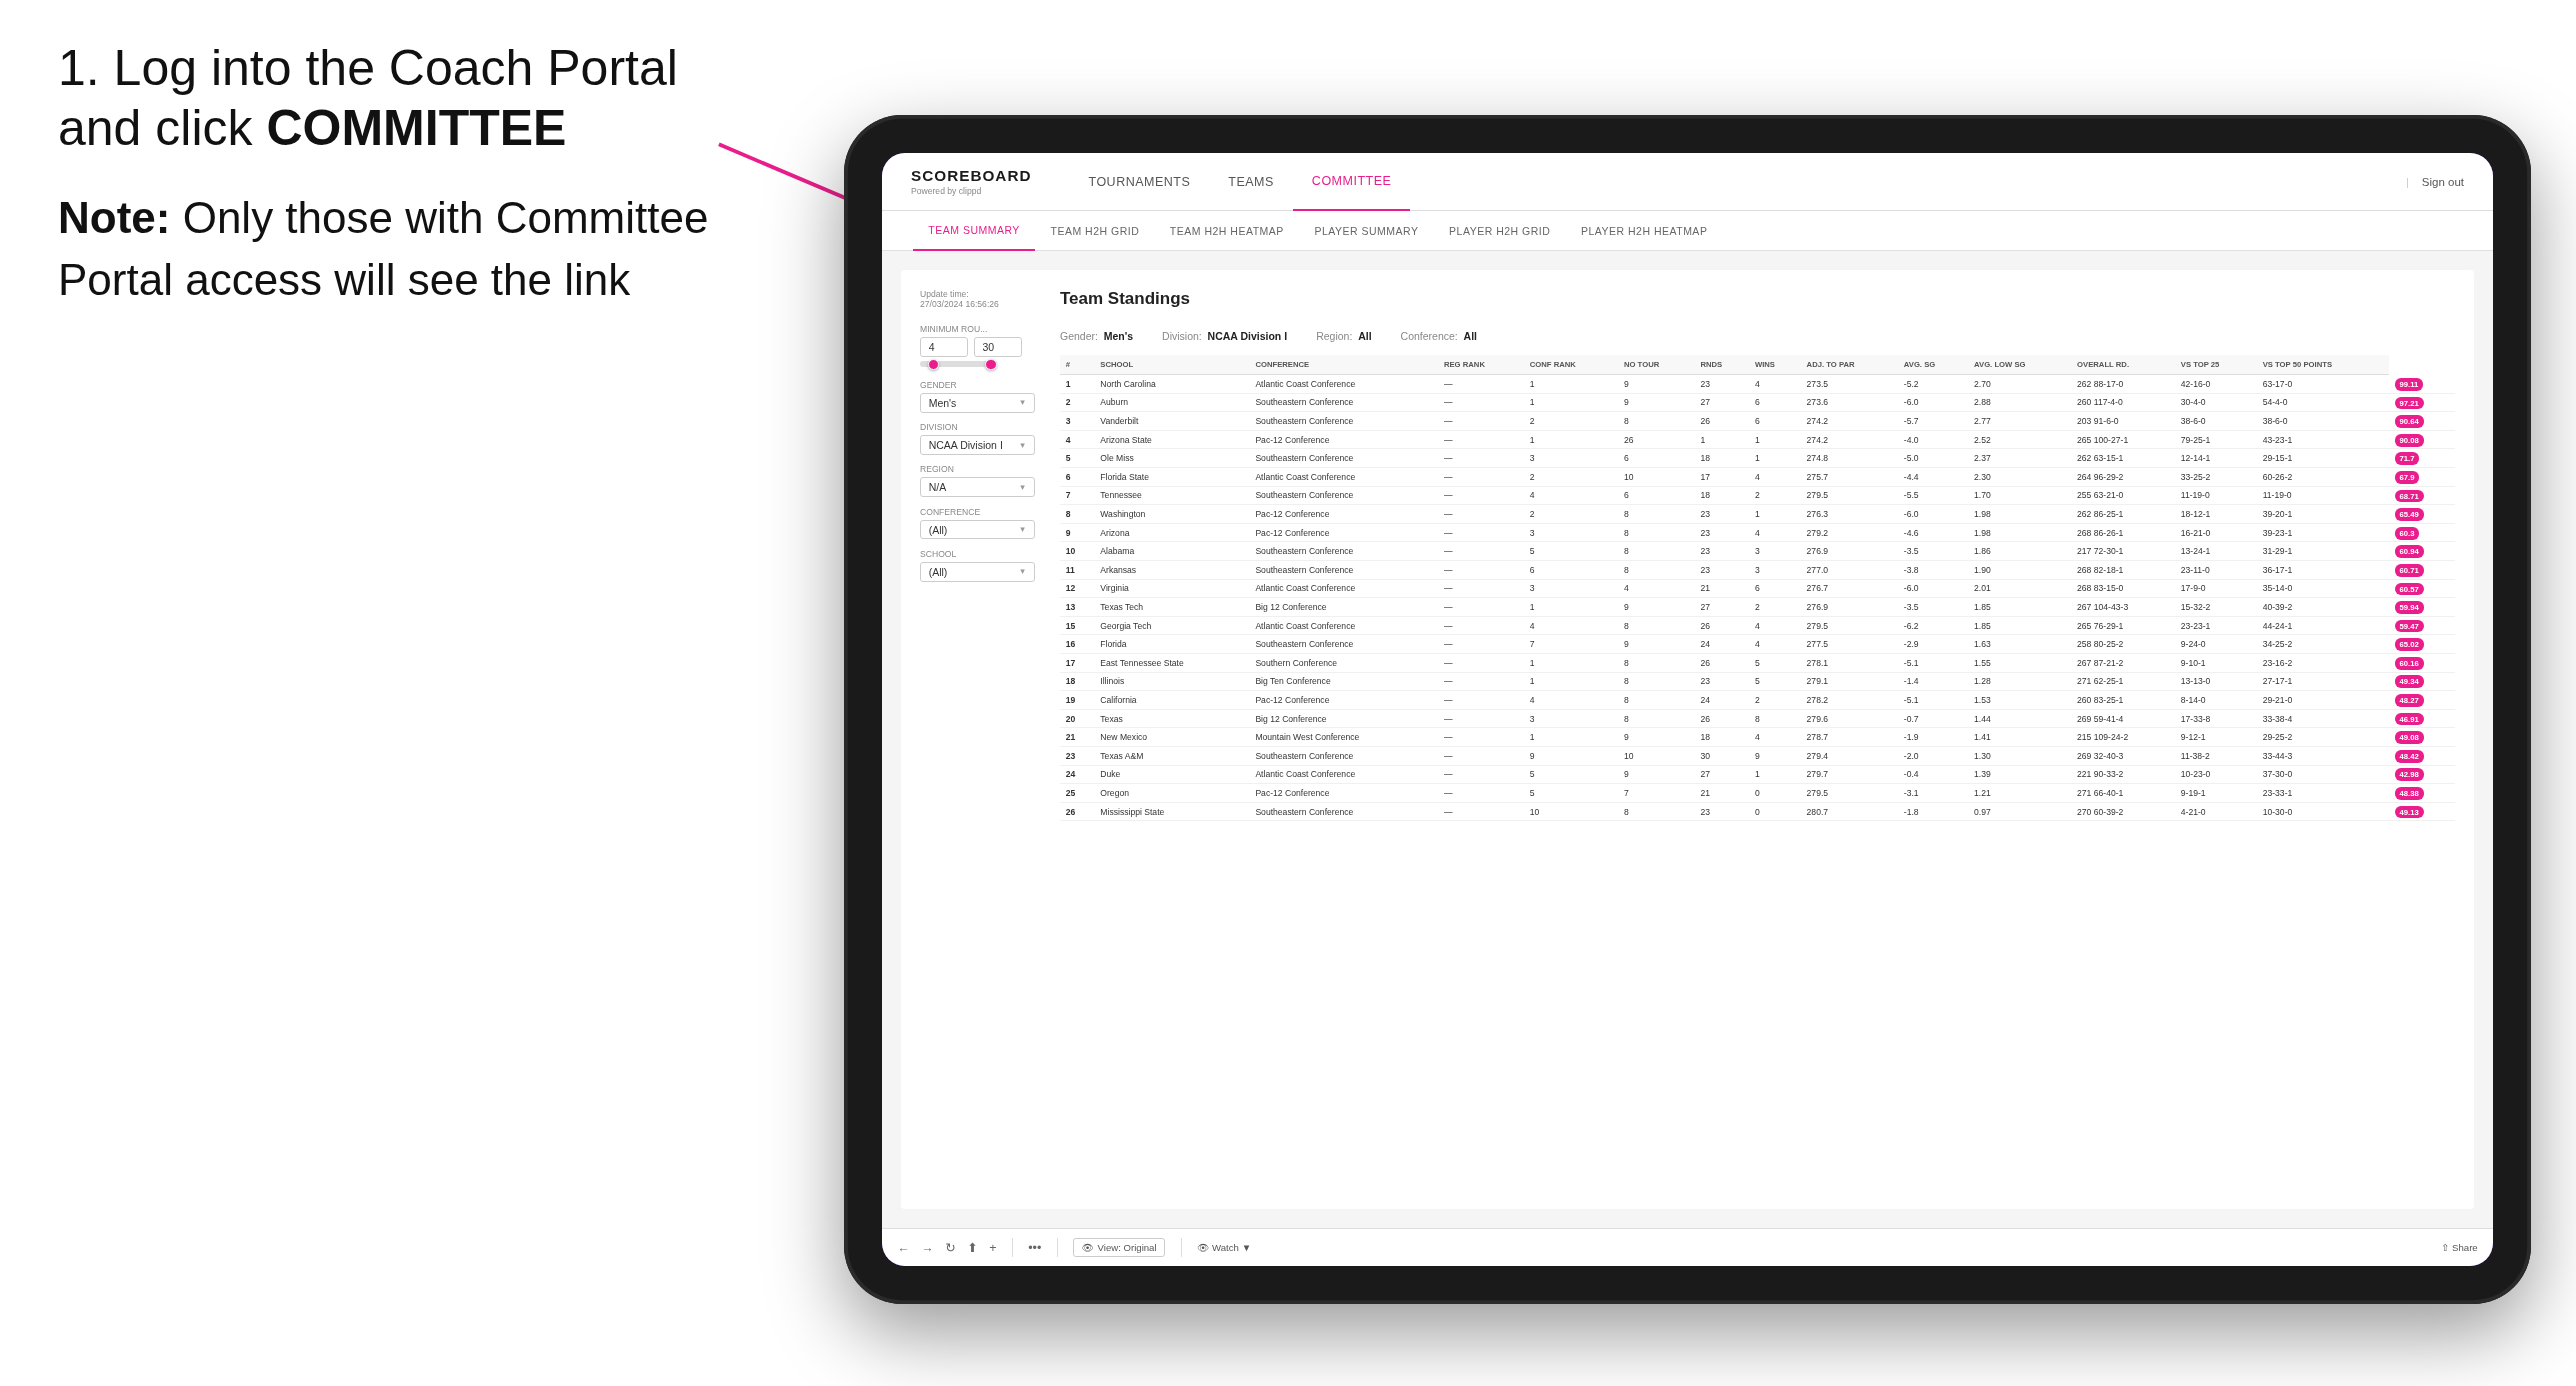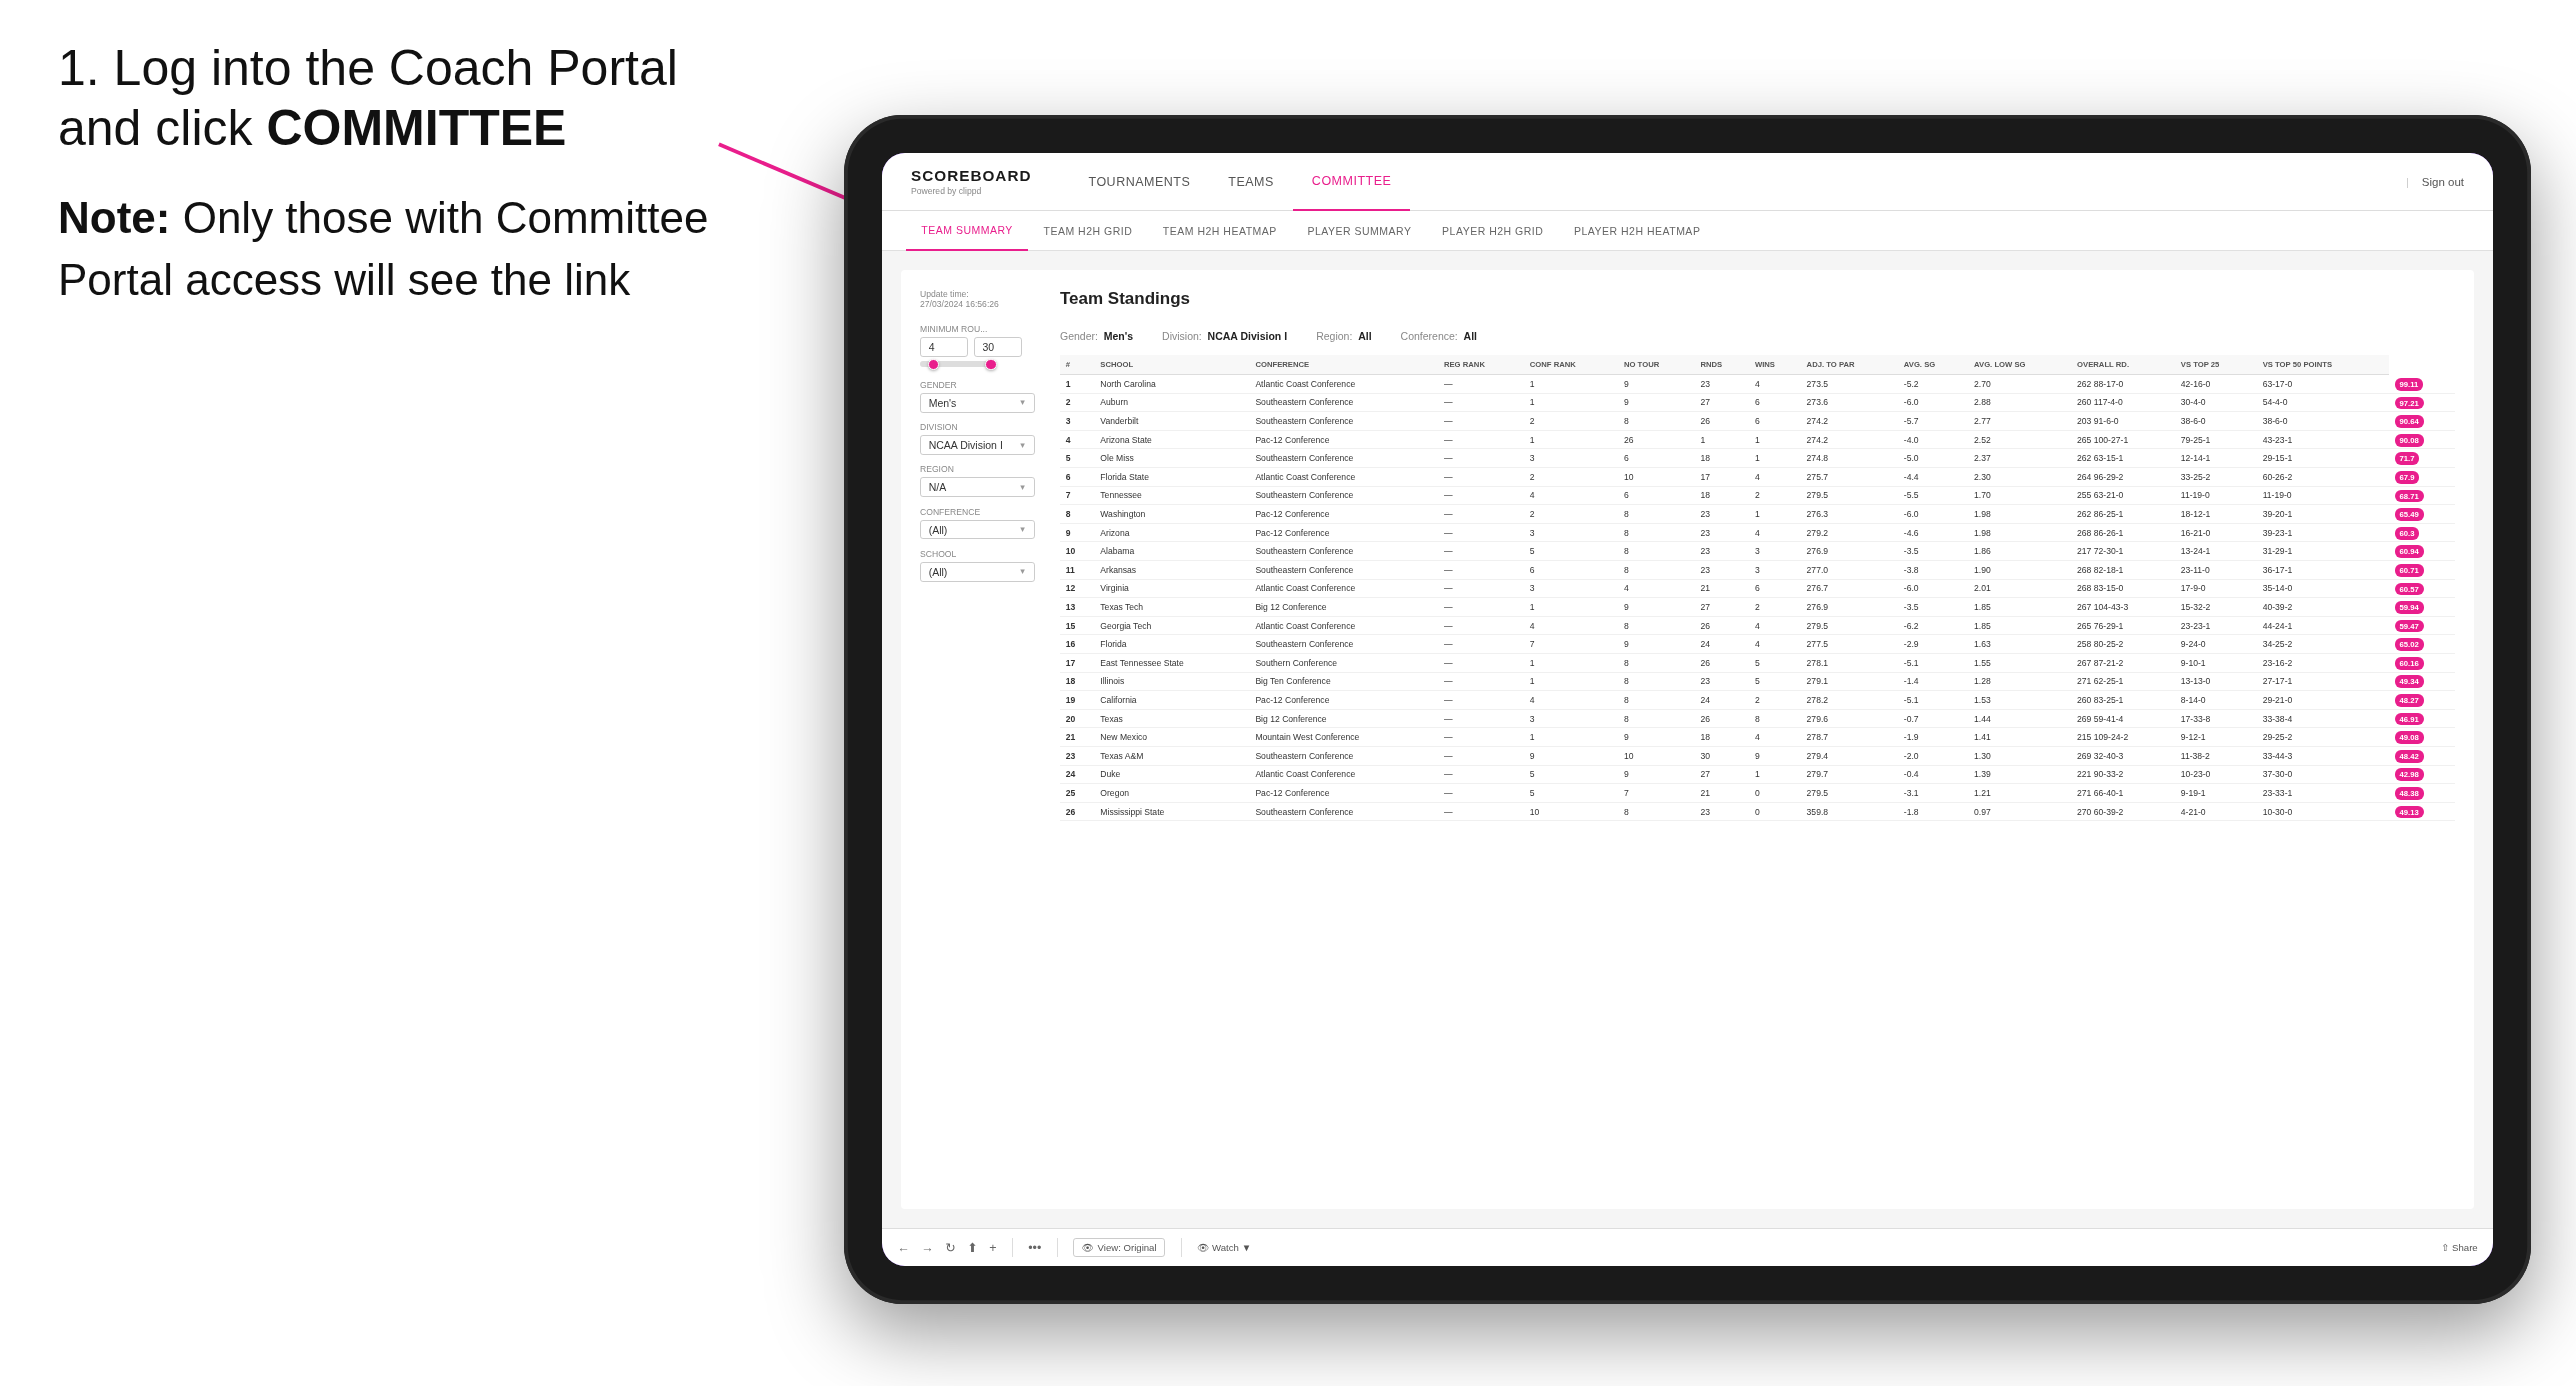--- a/index.html
+++ b/index.html
@@ -127,21 +127,21 @@
     }
     .sign-out-separator {
       color: #ccc;
       margin-right: 9.6px;
     }
 
     
     .sub-nav {
       background: #fff;
       border-bottom: 1px solid #e0e0e0;
-      padding: 0 24px;
+      padding: 0 31px;
       display: flex;
       align-items: center;
       height: 40px;
       flex-shrink: 0;
     }
     .sub-nav-tab {
       padding: 0 15.3px;
       height: 40px;
       display: flex;
       align-items: center;
@@ -880,21 +880,21 @@
                   </tr>
                   <tr>
                     <td class="rank-cell">26</td>
                     <td class="school-cell">Mississippi State</td>
                     <td>Southeastern Conference</td>
                     <td>—</td>
                     <td>10</td>
                     <td>8</td>
                     <td>23</td>
                     <td>0</td>
-                    <td>359.8</td>
+                    <td>280.7</td>
                     <td>-1.8</td>
                     <td>0.97</td>
                     <td>270 60-39-2</td>
                     <td>4-21-0</td>
                     <td>10-30-0</td>
                     <td><span class="highlight-cell">49.13</span></td>
                   </tr>
                 </tbody>
             </table>
           </div>

